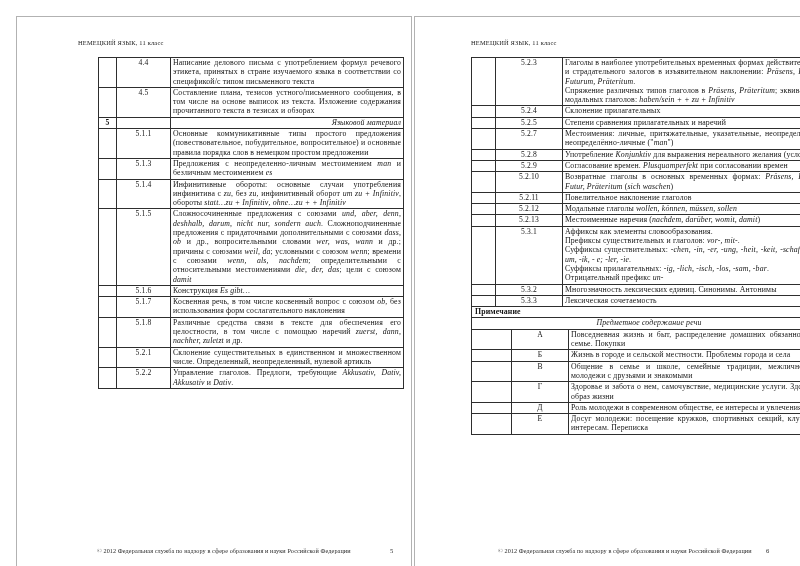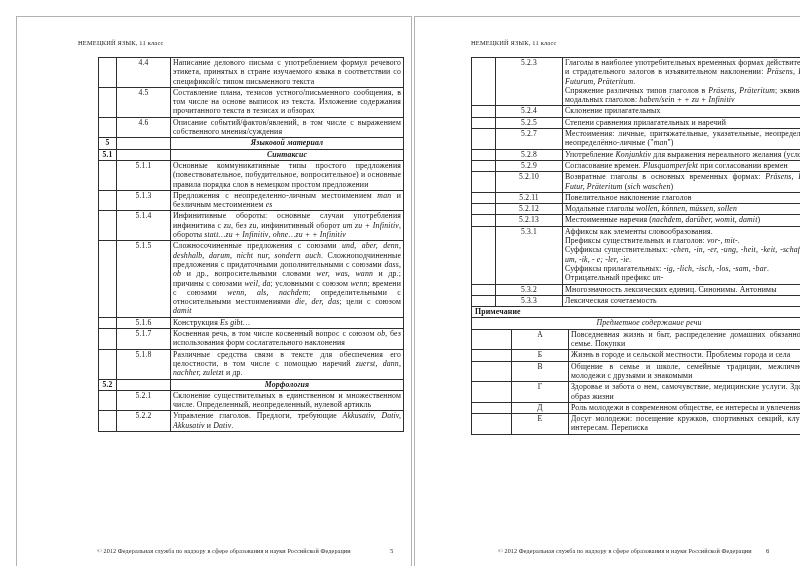--- a/index.html
+++ b/index.html
@@ -26,21 +26,21 @@
   table.doc-table{border-collapse:collapse;width:100%;table-layout:fixed}
   table.doc-table.letters{margin-top:-1px}
   .doc-table td{
     border:1px solid #2e2e2e;vertical-align:top;
     font-size:7.8px;line-height:9.3px;letter-spacing:.15px;
     padding:0 2px 1px 2px;
   }
   td.c1{text-align:center;font-weight:bold;padding:0;font-size:7.6px}
   td.c2{text-align:center;padding:0;font-size:7.6px}
   td.c3{text-align:justify}
-  td.c3.sec{font-weight:bold;font-style:italic;text-align:center}
+  td.c3.sec{font-weight:normal;font-style:italic;text-align:right}
   td.note{font-weight:bold;text-align:left;padding-left:3px}
   td.center{font-weight:normal;font-style:italic;text-align:center}
 
   .page-footer{
     position:absolute;top:530px;font-size:6.2px;color:#2a2a2a;
     white-space:nowrap;letter-spacing:.1px;
   }
   .page-left .page-footer{left:80px}
   .page-right .page-footer{left:83px}
   .page-num{position:absolute;top:530px;font-size:6.6px;color:#2a2a2a}
@@ -71,35 +71,25 @@
               <td class="c1"></td>
               <td class="c2">4.4</td>
               <td class="c3">Написание делового письма с употреблением формул речевого этикета, принятых в стране изучаемого языка в соответствии со спецификой/с типом письменного текста</td>
             </tr>
             <tr>
               <td class="c1"></td>
               <td class="c2">4.5</td>
               <td class="c3">Составление плана, тезисов устного/письменного сообщения, в том числе на основе выписок из текста. Изложение содержания прочитанного текста в тезисах и обзорах</td>
             </tr>
             <tr>
-              <td class="c1"></td>
-              <td class="c2">4.6</td>
-              <td class="c3">Описание событий/фактов/явлений, в том числе с выражением собственного мнения/суждения</td>
-            </tr>
-            <tr>
               <td class="c1">5</td>
               <td class="c2"></td>
               <td class="c3 sec"><i>Языковой материал</i></td>
             </tr>
             <tr>
-              <td class="c1">5.1</td>
-              <td class="c2"></td>
-              <td class="c3 sec"><i>Синтаксис</i></td>
-            </tr>
-            <tr>
               <td class="c1"></td>
               <td class="c2">5.1.1</td>
               <td class="c3">Основные коммуникативные типы простого предложения (повествовательное, побудительное, вопросительное) и основные правила порядка слов в немецком простом предложении</td>
             </tr>
             <tr>
               <td class="c1"></td>
               <td class="c2">5.1.3</td>
               <td class="c3">Предложения с неопределенно-личным местоимением <i>man</i> и безличным местоимением <i>es</i></td>
             </tr>
             <tr>
@@ -119,25 +109,20 @@
             </tr>
             <tr>
               <td class="c1"></td>
               <td class="c2">5.1.7</td>
               <td class="c3">Косвенная речь, в том числе косвенный вопрос с союзом <i>ob</i>, без использования форм сослагательного наклонения</td>
             </tr>
             <tr>
               <td class="c1"></td>
               <td class="c2">5.1.8</td>
               <td class="c3">Различные средства связи в тексте для обеспечения его целостности, в том числе с помощью наречий <i>zuerst, dann, nachher, zuletzt</i> и др.</td>
-            </tr>
-            <tr>
-              <td class="c1">5.2</td>
-              <td class="c2"></td>
-              <td class="c3 sec"><i>Морфология</i></td>
             </tr>
             <tr>
               <td class="c1"></td>
               <td class="c2">5.2.1</td>
               <td class="c3">Склонение существительных в единственном и множественном числе. Определенный, неопределенный, нулевой артикль</td>
             </tr>
             <tr>
               <td class="c1"></td>
               <td class="c2">5.2.2</td>
               <td class="c3">Управление глаголов. Предлоги, требующие <i>Akkusativ, Dativ, Akkusativ</i> и <i>Dativ</i>.</td>

